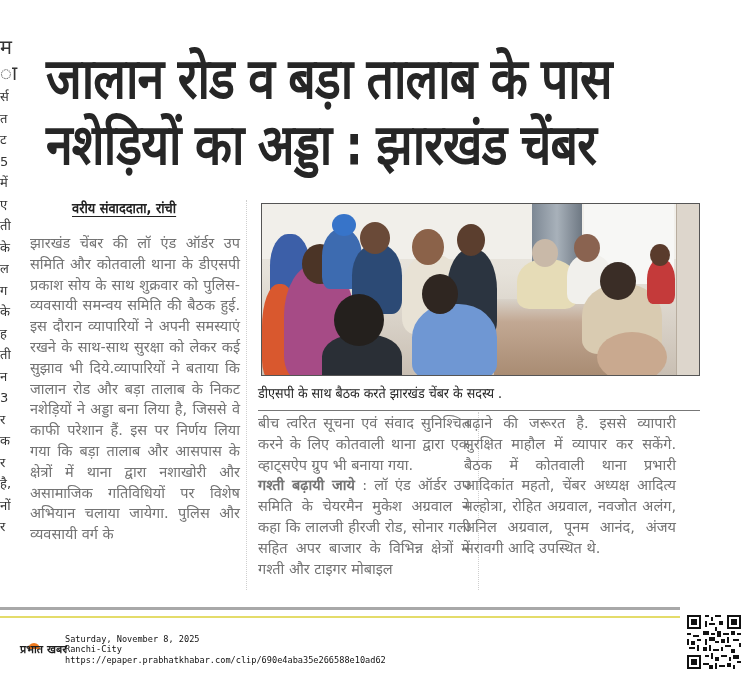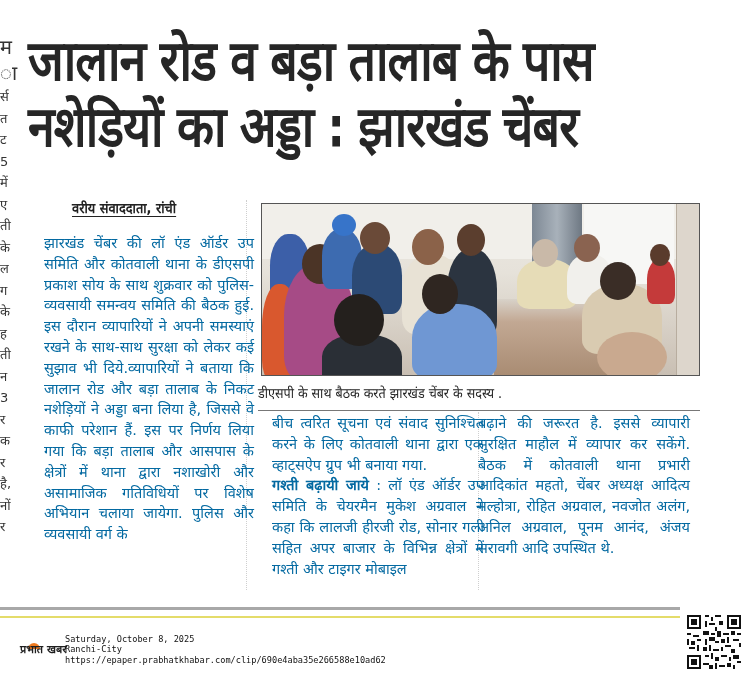--- a/index.html
+++ b/index.html
@@ -23,21 +23,21 @@
     display: block; font-family: "DejaVu Sans Condensed", "DejaVu Sans", sans-serif;
     font-size: 56px; line-height: 66px; color: #262626; letter-spacing: -1px;
     transform: scaleX(0.86); transform-origin: left center; white-space: nowrap;
   }
 
   .byline {
     position: absolute; left: 72px; top: 198px; font-size: 14px; font-weight: bold; color: #222;
     text-decoration: underline; text-underline-offset: 3px; transform: scaleX(0.92); transform-origin: left;
   }
 
-  .body-col { position: absolute; font-size: 14.5px; line-height: 20.8px; color: #0369a1; text-align: justify; margin-left: 14px; }
+  .body-col { position: absolute; font-size: 14.5px; line-height: 20.8px; color: #737373; text-align: justify; }
   .body-col p { margin: 0; }
   .col1 { left: 30px; top: 233px; width: 210px; }
   .col2 { left: 258px; top: 413px; width: 212px; }
   .col3 { left: 464px; top: 413px; width: 212px; }
   .sub { font-weight: bold; }
 
   
   .photo {
     position: absolute; left: 261px; top: 203px; width: 437px; height: 171px;
     border: 1px solid #555; overflow: hidden;
@@ -90,21 +90,21 @@
       <span>क</span>
       <span>र</span>
       <span>है,</span>
       <span>नों</span>
       <span>र</span>
     </div>
 
   <div class="col-rule" style="left:246px"></div>
   <div class="col-rule" style="left:478px;top:412px;height:178px"></div>
 
-  <h1 class="headline" style="margin:0">
+  <h1 class="headline" style="margin:18px">
     <span class="line">जालान रोड व बड़ा तालाब के पास</span>
     <span class="line">नशेड़ियों का अड्डा : झारखंड चेंबर</span>
   </h1>
 
   <div class="byline">वरीय संवाददाता, रांची</div>
 
   <div class="body-col col1">
     <p>झारखंड चेंबर की लॉ एंड ऑर्डर उप समिति और कोतवाली थाना के डीएसपी प्रकाश सोय के साथ शुक्रवार को पुलिस-व्यवसायी समन्वय समिति की बैठक हुई. इस दौरान व्यापारियों ने अपनी समस्याएं रखने के साथ-साथ सुरक्षा को लेकर कई सुझाव भी दिये.व्यापारियों ने बताया कि जालान रोड और बड़ा तालाब के निकट नशेड़ियों ने अड्डा बना लिया है, जिससे वे काफी परेशान हैं. इस पर निर्णय लिया गया कि बड़ा तालाब और आसपास के क्षेत्रों में थाना द्वारा नशाखोरी और असामाजिक गतिविधियों पर विशेष अभियान चलाया जायेगा. पुलिस और व्यवसायी वर्ग के</p>
   </div>
 
@@ -154,21 +154,21 @@
   </div>
 </div>
 
 <div class="rule-gray"></div>
 <div class="rule-yellow"></div>
 
 <div class="logo-sun"></div>
 <div class="logo">प्रभात खबर</div>
 
 <div class="meta">
-  <div>Saturday, October 8, 2025</div>
+  <div>Saturday, November 8, 2025</div>
   <div>Ranchi-City</div>
   <div>https://epaper.prabhatkhabar.com/clip/690e4aba35e266588e10ad62</div>
 </div>
 
 <div class="qr">
   <svg width="58" height="58" viewBox="0 0 29 29" shape-rendering="crispEdges">
     <rect width="29" height="29" fill="#fff"></rect>
     <g fill="#111">
       <rect x="1" y="1" width="7" height="7"></rect>
         <rect x="2" y="2" width="5" height="5" fill="#fff"></rect>

